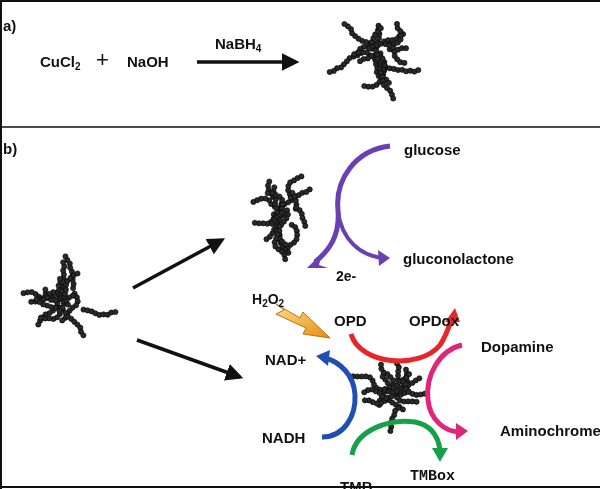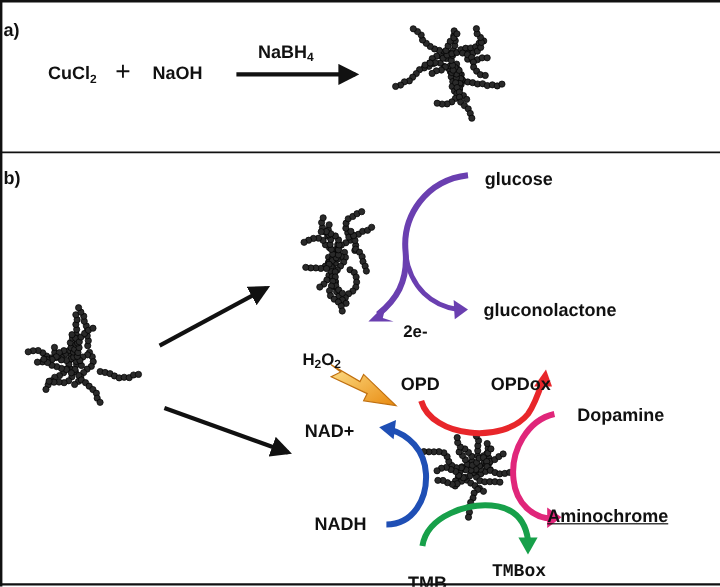--- a/index.html
+++ b/index.html
@@ -556,17 +556,17 @@
 <div class="lbl chem" style="left:215px; top:36px;"><span>NaBH</span><sub>4</sub></div>
 
 <div class="lbl chem" style="left:404px; top:142px;">glucose</div>
 <div class="lbl chem" style="left:403px; top:251px;">gluconolactone</div>
 <div class="lbl chem" style="left:336px; top:269px; font-size:14px;">2e-</div>
 
 <div class="lbl chem" style="left:252px; top:292px; font-size:14px;text-align:right;"><span>H</span><sub>2</sub><span>O</span><sub>2</sub></div>
 <div class="lbl chem" style="left:334px; top:313px;">OPD</div>
 <div class="lbl chem" style="left:409px; top:313px;">OPDox</div>
 <div class="lbl chem" style="left:481px; top:339px;">Dopamine</div>
-<div class="lbl chem" style="left:456px; top:423px;text-decoration:underline;">Aminochrome</div>
+<div class="lbl chem" style="left:500px; top:423px;">Aminochrome</div>
 <div class="lbl chem" style="left:340px; top:479px;text-decoration:underline;">TMB</div>
 <div class="lbl chem" style="left:410px; top:469px;font-family:Liberation Mono, monospace;">TMBox</div>
 <div class="lbl chem" style="left:262px; top:430px;">NADH</div>
-<div class="lbl chem" style="left:254px; top:352px;">NAD+</div>
+<div class="lbl chem" style="left:265px; top:352px;">NAD+</div>
 
 </body></html>

